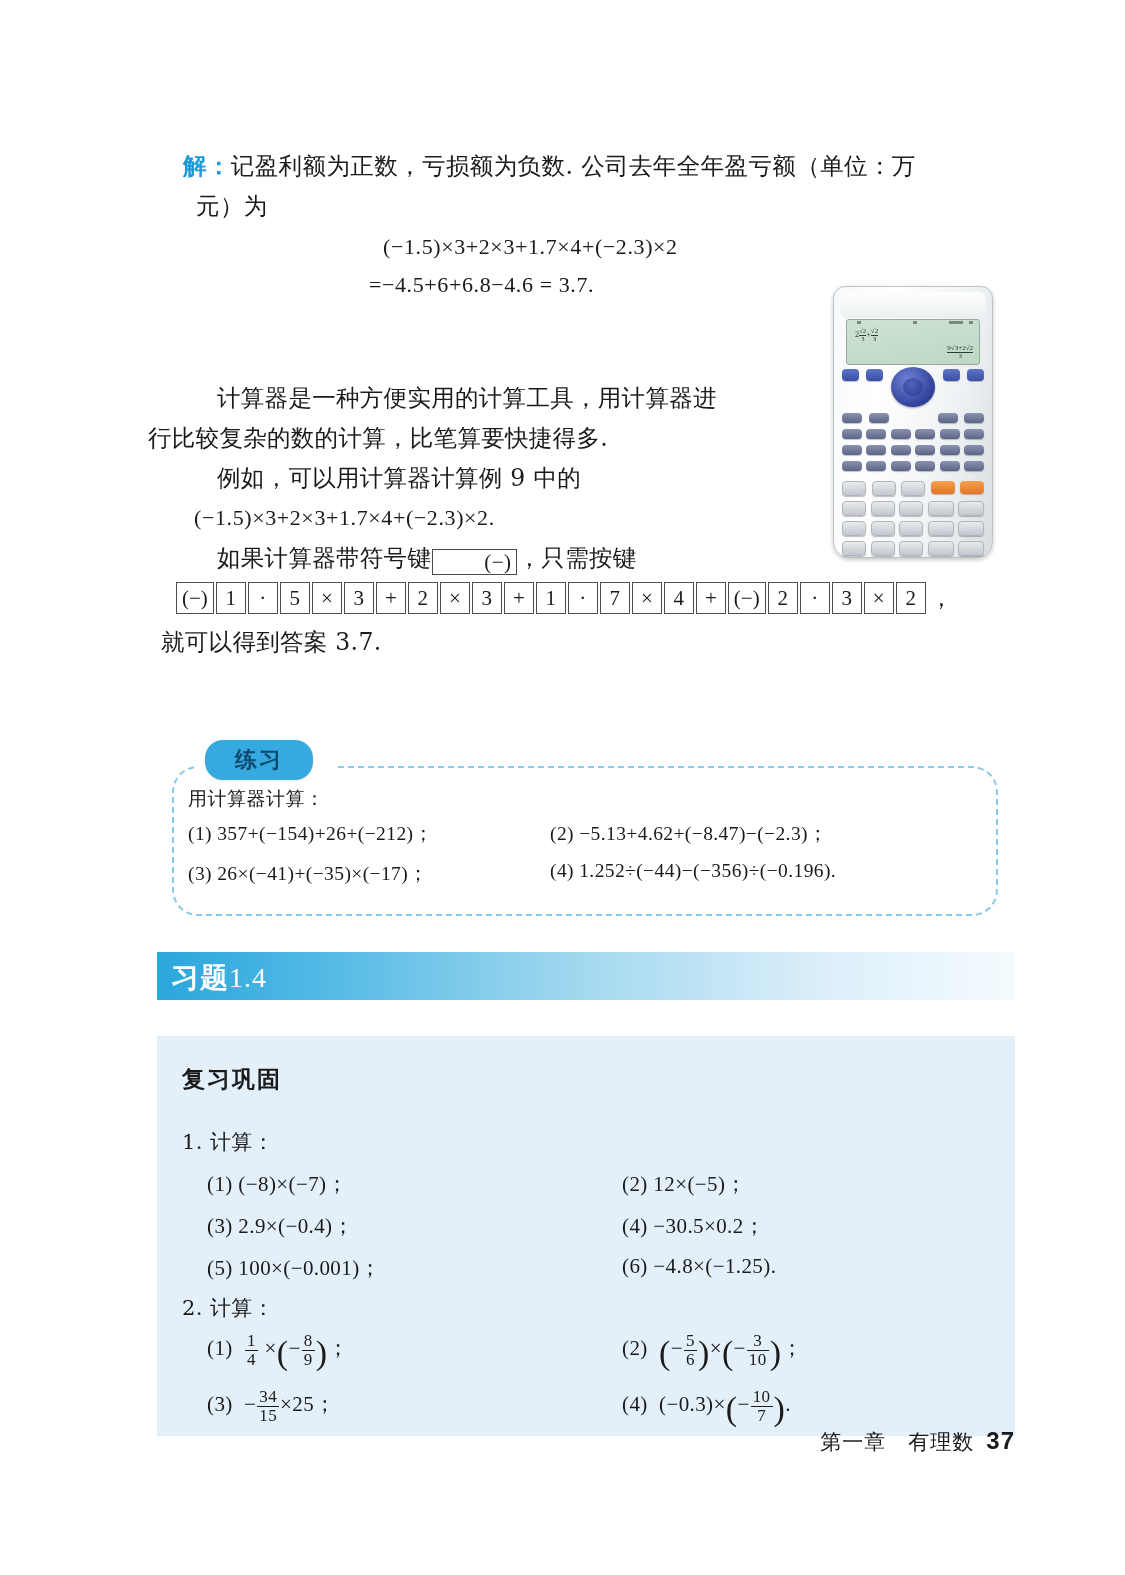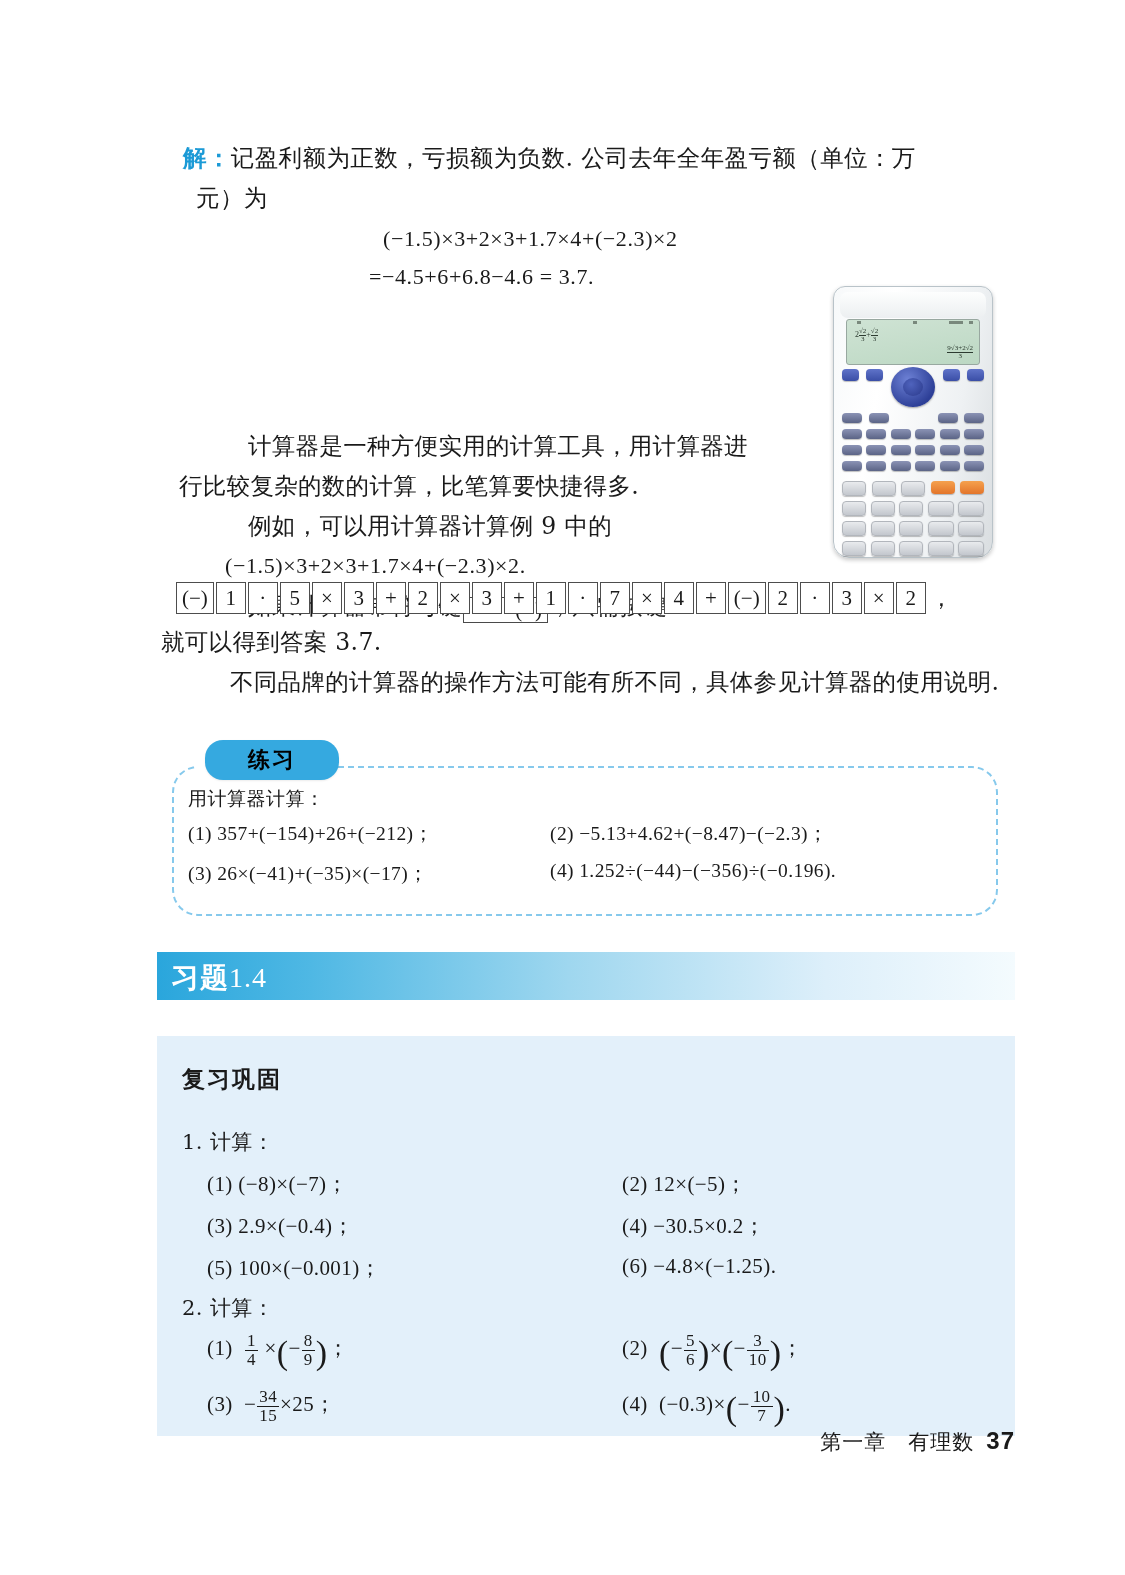--- a/index.html
+++ b/index.html
@@ -11,30 +11,30 @@
     position:relative;
     overflow:hidden;
   }
   .page{position:absolute;inset:0;}
 
   
   .cn{font-family:"DejaVu Serif","Liberation Serif",serif;}
   .math{font-family:"Liberation Serif","DejaVu Serif",serif;letter-spacing:.5px;}
 
   
-  #solution{position:absolute;left:183px;top:138px;width:830px;}
+  #solution{position:absolute;left:183px;top:146px;width:830px;}
   .sol-line{font-size:23.5px;line-height:40px;letter-spacing:.4px;}
   .kw{color:#1b9ad6;font-weight:bold;}
   .eq{font-size:22px;line-height:38px;text-align:left;letter-spacing:.6px;}
   #eq1{position:absolute;left:200px;top:82px;white-space:nowrap;}
   #eq2{position:absolute;left:186px;top:120px;white-space:nowrap;}
   #ans{position:absolute;left:0;top:158px;font-size:23.5px;white-space:nowrap;}
 
   
-  #para-block{position:absolute;left:201px;top:378px;width:600px;margin-top:48px;}
+  #para-block{position:absolute;left:170px;top:378px;width:600px;}
   .para{font-size:23.5px;line-height:40px;letter-spacing:.3px;}
   .para.ind{text-indent:47px;}
   .mathline{font-size:22px;line-height:40px;letter-spacing:.6px;padding-left:24px;}
 
   
   .keybox{
     display:inline-block;border:1.4px solid #4a4a4a;
     padding:0px 4px;margin:0 1px;line-height:24px;
     font-size:21px;vertical-align:-3px;background:#fff;
   }
@@ -51,22 +51,22 @@
 
   #after-keys{position:absolute;left:183px;top:622px;width:830px;}
 
   
   #practice{
     position:absolute;left:172px;top:766px;width:822px;height:146px;
     border:2px dashed #86c9ec;border-radius:26px;background:transparent;
   }
   #practice-badge{
     position:absolute;left:205px;top:740px;
-    background:#35a9e0;color:#000000;border-radius:18px;
-    padding:5px 43px;font-size:22px;font-weight:bold;
+    background:#35a9e0;color:#0c4a6e;border-radius:18px;
+    padding:5px 30px;font-size:22px;font-weight:bold;
     letter-spacing:2px;box-shadow:0 1px 2px rgba(0,0,0,.08);
   }
   #badge-mask{position:absolute;left:195px;top:762px;width:140px;height:10px;background:#fff;}
   .pr-title{position:absolute;left:14px;top:18px;font-size:19px;letter-spacing:.5px;}
   .pr-row{position:absolute;font-size:19.5px;letter-spacing:.4px;white-space:nowrap;}
   .pr-col-l{left:14px;}
   .pr-col-r{left:376px;}
 
   
   #ex-header{
@@ -257,21 +257,20 @@
     <div class="mathline math">(−1.5)×3+2×3+1.7×4+(−2.3)×2.</div>
     <div class="para cn ind">
       <span>如果计算器带符号键</span><span class="keybox math">(−)</span><span>，只需按键</span>
     </div>
   </div>
 
   <div id="keyrow"><span class="k wide">(−)</span><span class="k">1</span><span class="k">·</span><span class="k">5</span><span class="k">×</span><span class="k">3</span><span class="k">+</span><span class="k">2</span><span class="k">×</span><span class="k">3</span><span class="k">+</span><span class="k">1</span><span class="k">·</span><span class="k">7</span><span class="k">×</span><span class="k">4</span><span class="k">+</span><span class="k wide">(−)</span><span class="k">2</span><span class="k">·</span><span class="k">3</span><span class="k">×</span><span class="k">2</span><span class="comma">，</span></div>
 
   <div id="after-keys">
     <div class="para cn" style="margin-left:-22px;">就可以得到答案 3.7.</div>
-    <div class="para cn ind">不同品牌的计算器的操作方法可能有所不同，具体参见计算器的使用说明.</div>
   </div>
 
   <div id="practice">
     <div class="pr-title cn">用计算器计算：</div>
 
     <div class="pr-row math pr-col-l" style="top:52px;">
       <span>(1)</span>
       <span>357+(−154)+26+(−212)；</span>
     </div>
     <div class="pr-row math pr-col-r" style="top:52px;">

